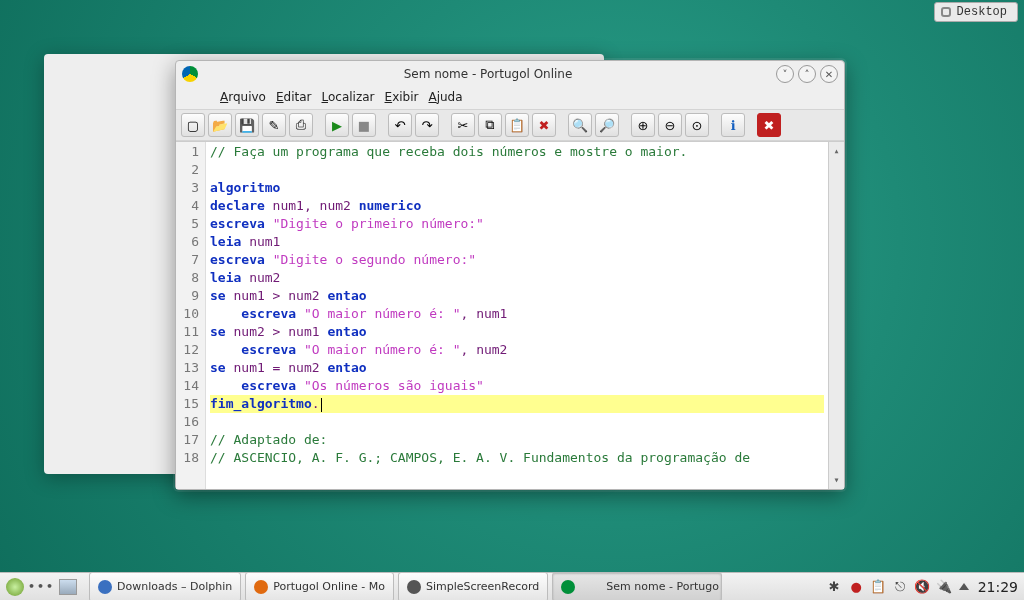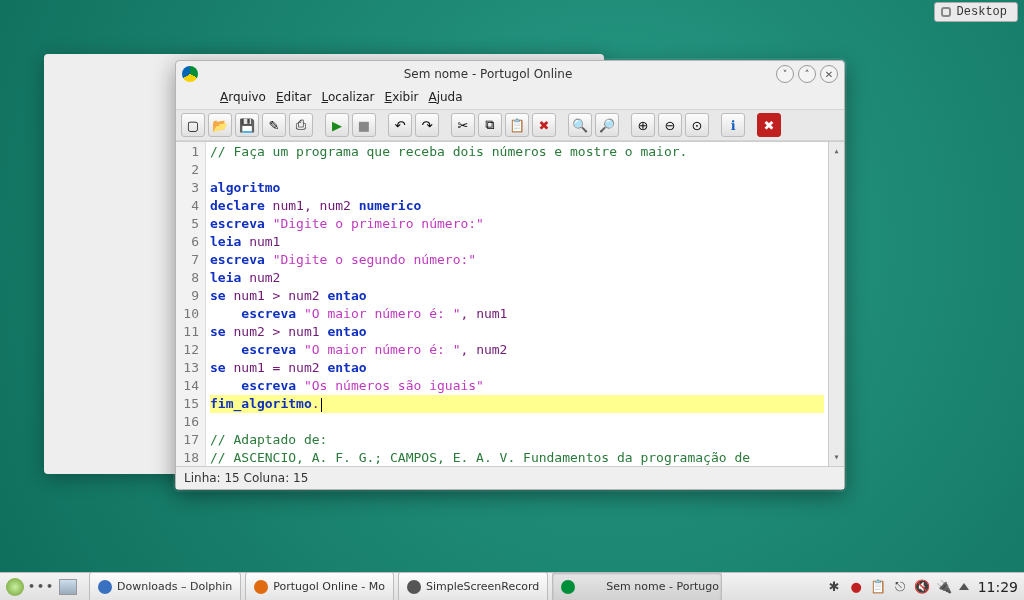--- a/index.html
+++ b/index.html
@@ -135,21 +135,20 @@
         <div>13</div>
         <div>14</div>
         <div>15</div>
         <div>16</div>
         <div>17</div>
         <div>18</div>
       </div>
     <div class="code" id="code"><div><span class="tok-c">// Faça um programa que receba dois números e mostre o maior.</span></div><div>&nbsp;</div><div><span class="tok-k">algoritmo</span></div><div><span class="tok-k">declare</span><span class="tok-v"> num1, num2 </span><span class="tok-k">numerico</span></div><div><span class="tok-k">escreva</span><span class="tok-v"> </span><span class="tok-s">"Digite o primeiro número:"</span></div><div><span class="tok-k">leia</span><span class="tok-v"> num1</span></div><div><span class="tok-k">escreva</span><span class="tok-v"> </span><span class="tok-s">"Digite o segundo número:"</span></div><div><span class="tok-k">leia</span><span class="tok-v"> num2</span></div><div><span class="tok-k">se</span><span class="tok-v"> num1 &gt; num2 </span><span class="tok-k">entao</span></div><div><span class="tok-v">    </span><span class="tok-k">escreva</span><span class="tok-v"> </span><span class="tok-s">"O maior número é: "</span><span class="tok-v">, num1</span></div><div><span class="tok-k">se</span><span class="tok-v"> num2 &gt; num1 </span><span class="tok-k">entao</span></div><div><span class="tok-v">    </span><span class="tok-k">escreva</span><span class="tok-v"> </span><span class="tok-s">"O maior número é: "</span><span class="tok-v">, num2</span></div><div><span class="tok-k">se</span><span class="tok-v"> num1 = num2 </span><span class="tok-k">entao</span></div><div><span class="tok-v">    </span><span class="tok-k">escreva</span><span class="tok-v"> </span><span class="tok-s">"Os números são iguais"</span></div><div class="hl"><span class="tok-k">fim_algoritmo</span><span class="tok-v">.</span><span class="caret"></span></div><div>&nbsp;</div><div><span class="tok-c">// Adaptado de:</span></div><div><span class="tok-c">// ASCENCIO, A. F. G.; CAMPOS, E. A. V. Fundamentos da programação de</span></div></div>
     <div class="scrollbar"></div>
   </div>
-  <div class="status">Linha: 15 Coluna: 15</div>
 </div>
 
 <div class="taskbar">
   <div class="start">
     <div class="lizard"></div>
   </div>
   <div class="bullets">•••</div>
   <div class="pager"></div>
   <div style="width:4px"></div>
   <div id="tasks" style="display:flex; gap:4px;">
@@ -171,15 +170,15 @@
       </div>
     </div>
   <div class="tray">
     <div class="tic">✱</div>
     <div class="tic" style="color:#c02020">●</div>
     <div class="tic">📋</div>
     <div class="tic">⎋</div>
     <div class="tic">🔇</div>
     <div class="tic">🔌</div>
     <div class="tri"></div>
-    <div class="clock">11:29</div>
+    <div class="clock">21:29</div>
   </div>
 </div>
 
 </body></html>

